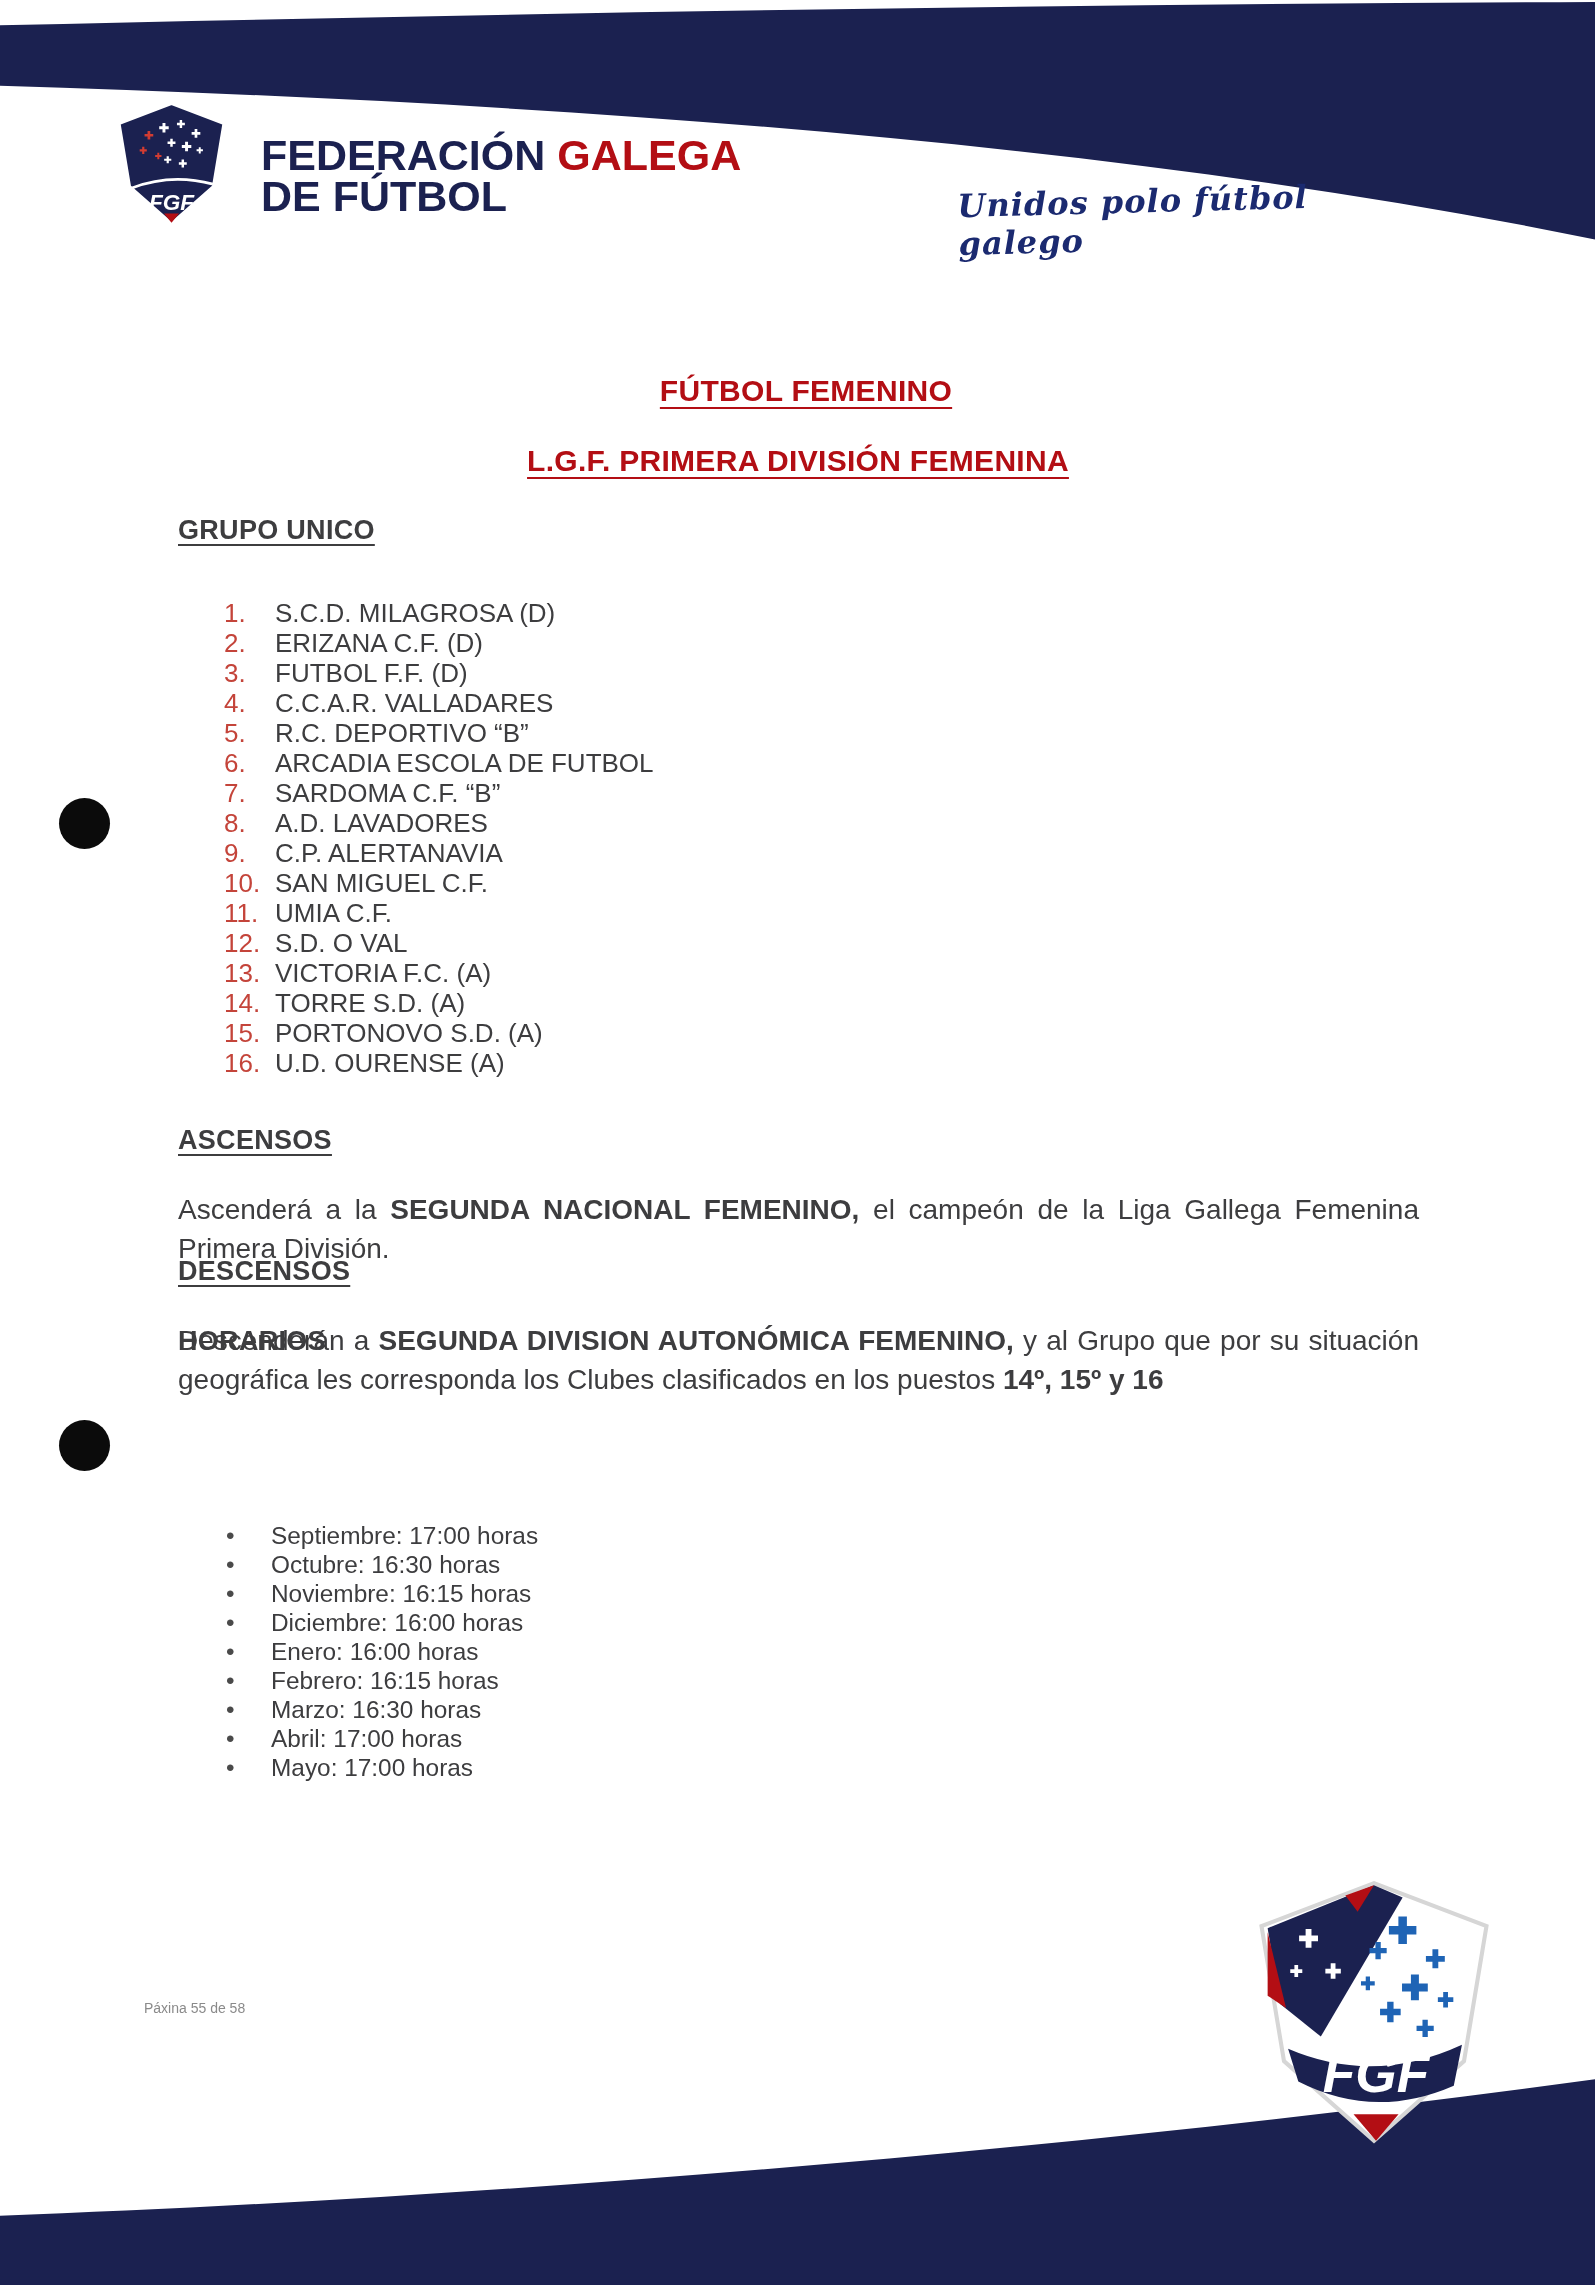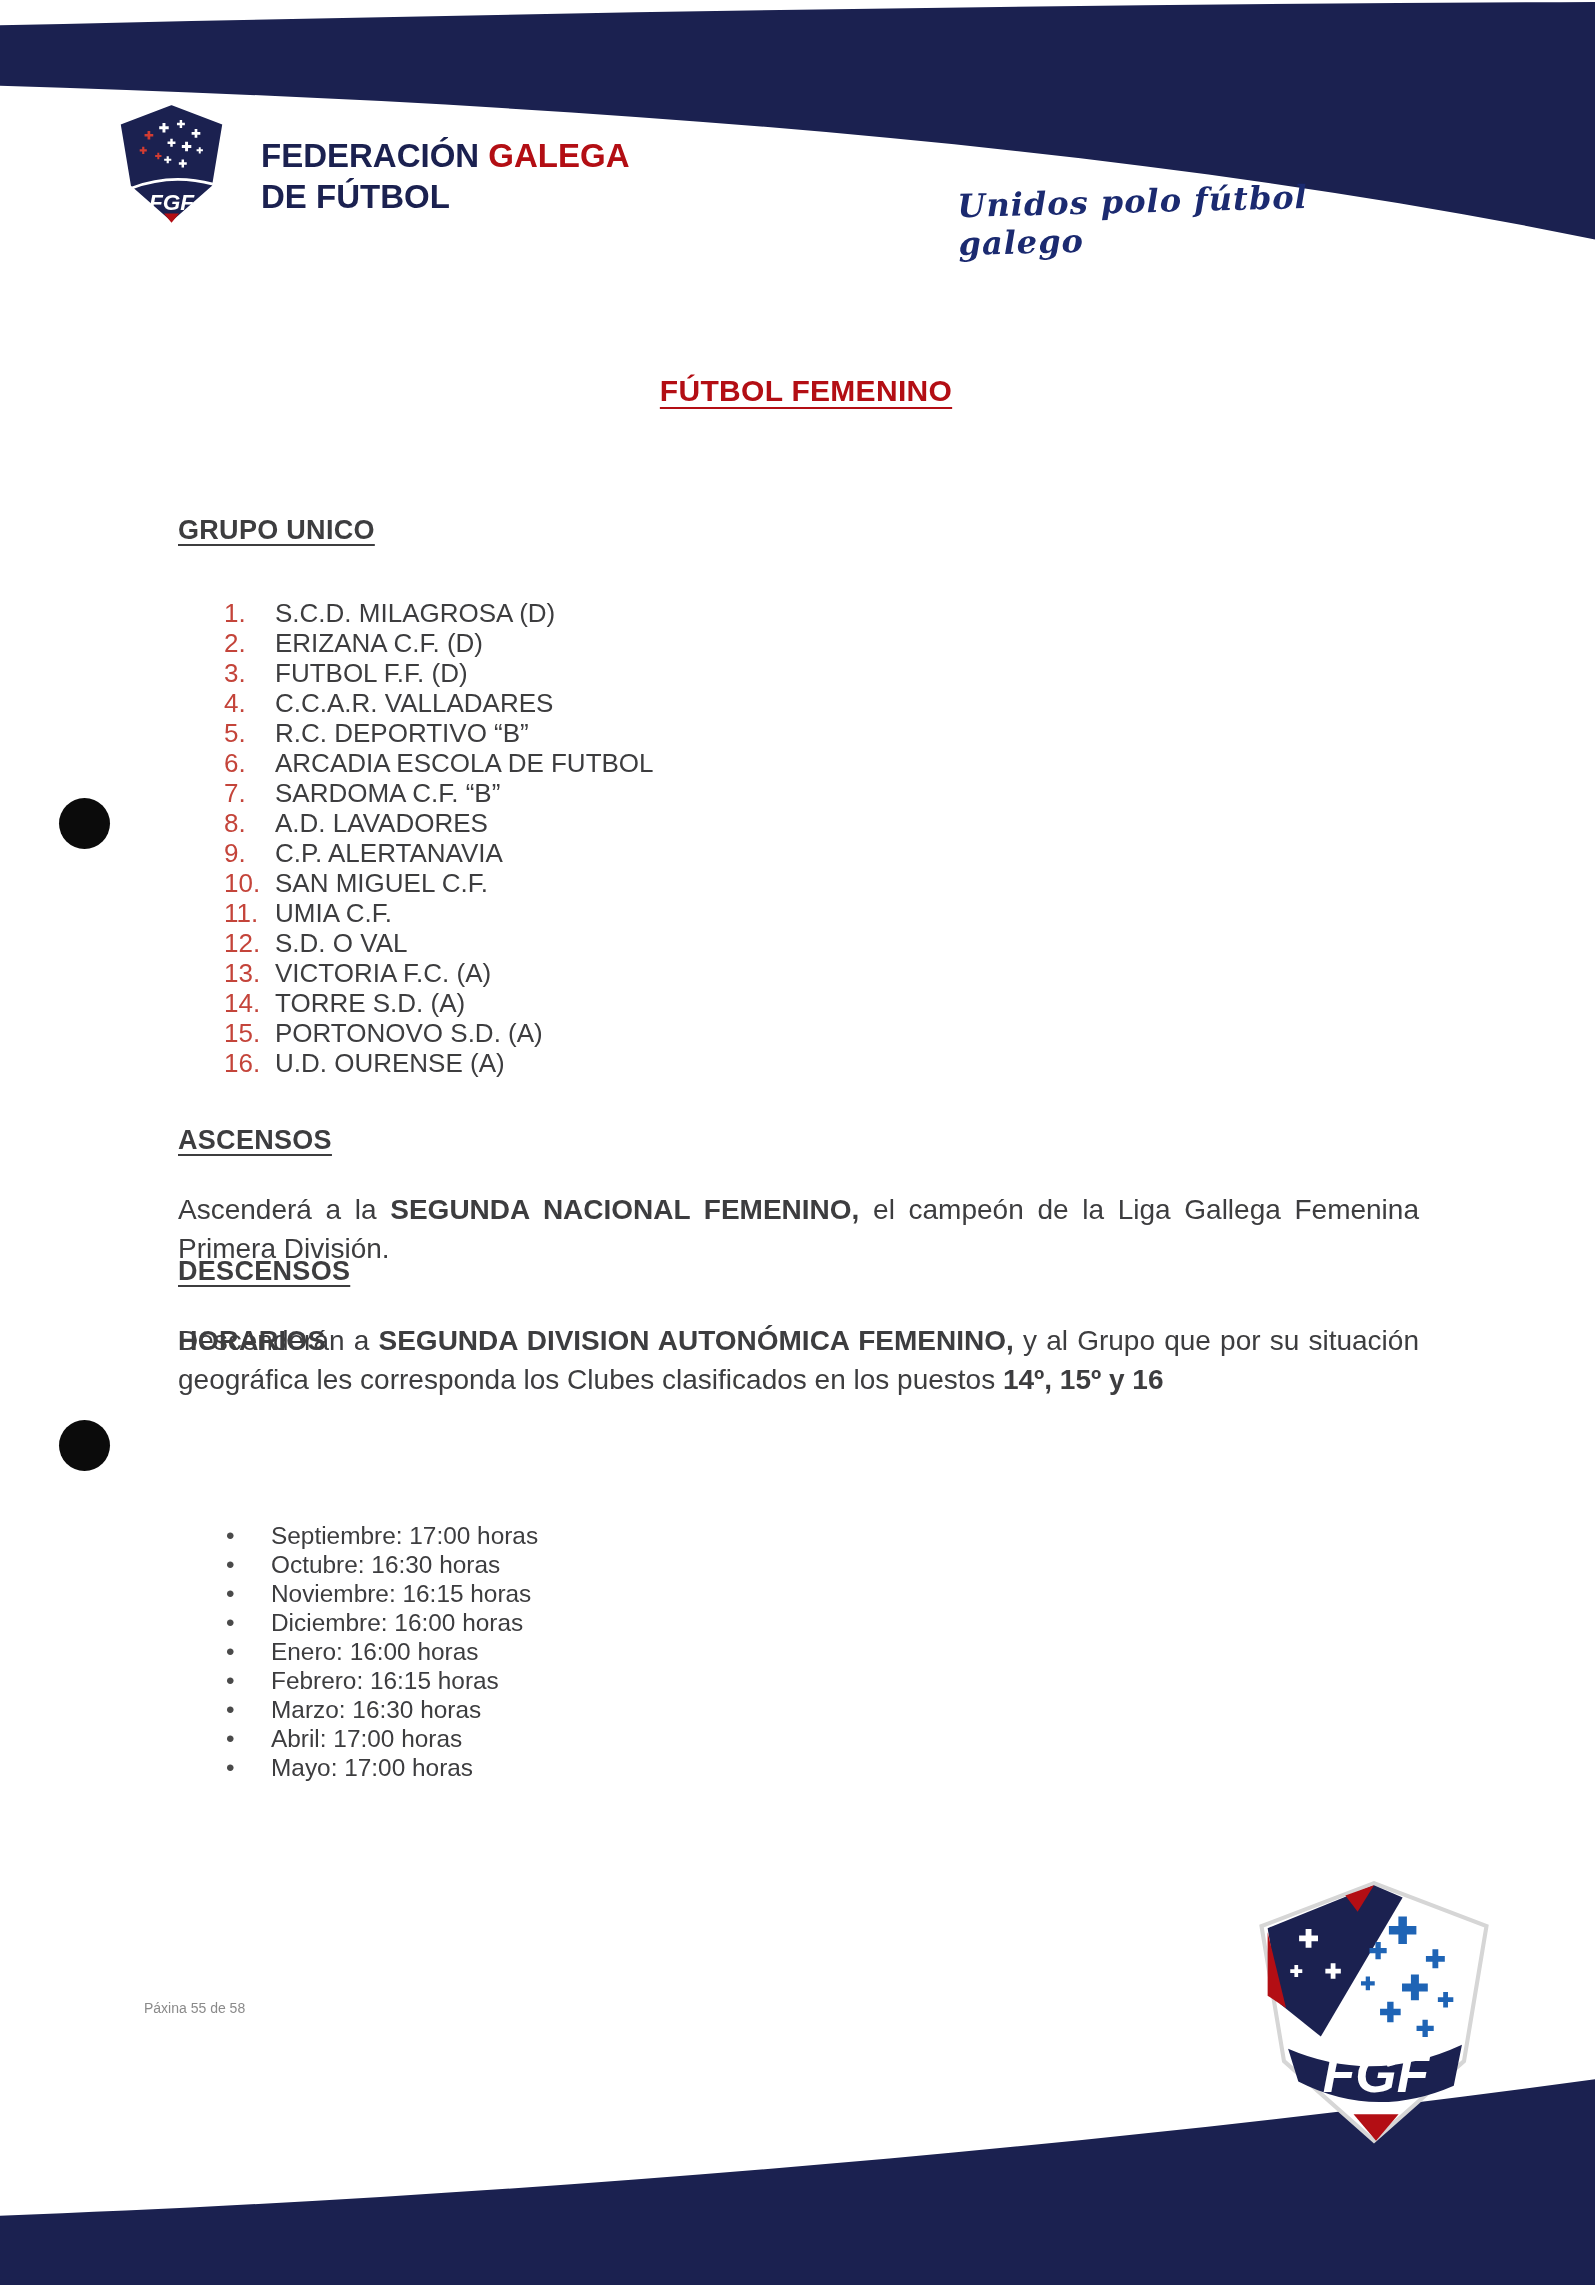--- a/index.html
+++ b/index.html
@@ -12,21 +12,21 @@
         overflow:hidden;font-family:"Liberation Sans",sans-serif;color:var(--text);}
 
   
   .swoosh-top{position:absolute;top:0;left:0;width:1596px;height:263px;z-index:1;}
   .swoosh-bottom{position:absolute;bottom:0;left:0;width:1596px;height:322px;z-index:1;}
 
   
   .logo-sm{position:absolute;left:115px;top:101px;width:113px;height:125px;z-index:2;}
   .logo-lg{position:absolute;left:1251px;top:1877px;width:246px;height:270px;z-index:2;}
   svg text{font-family:"Liberation Sans",sans-serif;}
-  .org{position:absolute;left:261px;top:135px;line-height:41px;font-weight:700;font-size:33px;z-index:2;}
+  .org{position:absolute;left:261px;top:135px;line-height:41px;font-weight:700;font-size:43px;z-index:2;}
   .org .navy{color:var(--navy);}
   .org .redtxt{color:var(--red);}
   .slogan{position:absolute;left:958px;top:181px;width:468px;z-index:2;
           font-family:"DejaVu Serif",serif;font-style:italic;font-weight:700;
           font-size:32px;color:#1b2a70;transform:rotate(-1.5deg);letter-spacing:1px;}
 
   
   .main-title,.sub-title{position:absolute;left:0;width:100%;text-align:center;
           font-weight:700;font-size:30px;color:var(--red);
           text-decoration:underline;text-decoration-thickness:2px;text-underline-offset:5.9px;letter-spacing:0.3px;}
@@ -108,20 +108,21 @@
     <div>
       <span class="navy">FEDERACIÓN</span>
       <span class="redtxt">GALEGA</span>
     </div>
     <div class="navy">DE FÚTBOL</div>
   </div>
 
   <div class="slogan">Unidos polo fútbol galego</div>
 
   <div class="main-title">FÚTBOL FEMENINO</div>
+  <div class="sub-title">L.G.F. PRIMERA DIVISIÓN FEMENINA</div>
 
   <div class="sec-h h-grupo">GRUPO UNICO</div>
 
   <div class="team-list">
     <div class="team-row"><span class="team-num">1.</span><span class="team-name">S.C.D. MILAGROSA (D)</span></div>
     <div class="team-row"><span class="team-num">2.</span><span class="team-name">ERIZANA C.F. (D)</span></div>
     <div class="team-row"><span class="team-num">3.</span><span class="team-name">FUTBOL F.F. (D)</span></div>
     <div class="team-row"><span class="team-num">4.</span><span class="team-name">C.C.A.R. VALLADARES</span></div>
     <div class="team-row"><span class="team-num">5.</span><span class="team-name">R.C. DEPORTIVO “B”</span></div>
     <div class="team-row"><span class="team-num">6.</span><span class="team-name">ARCADIA ESCOLA DE FUTBOL</span></div>

